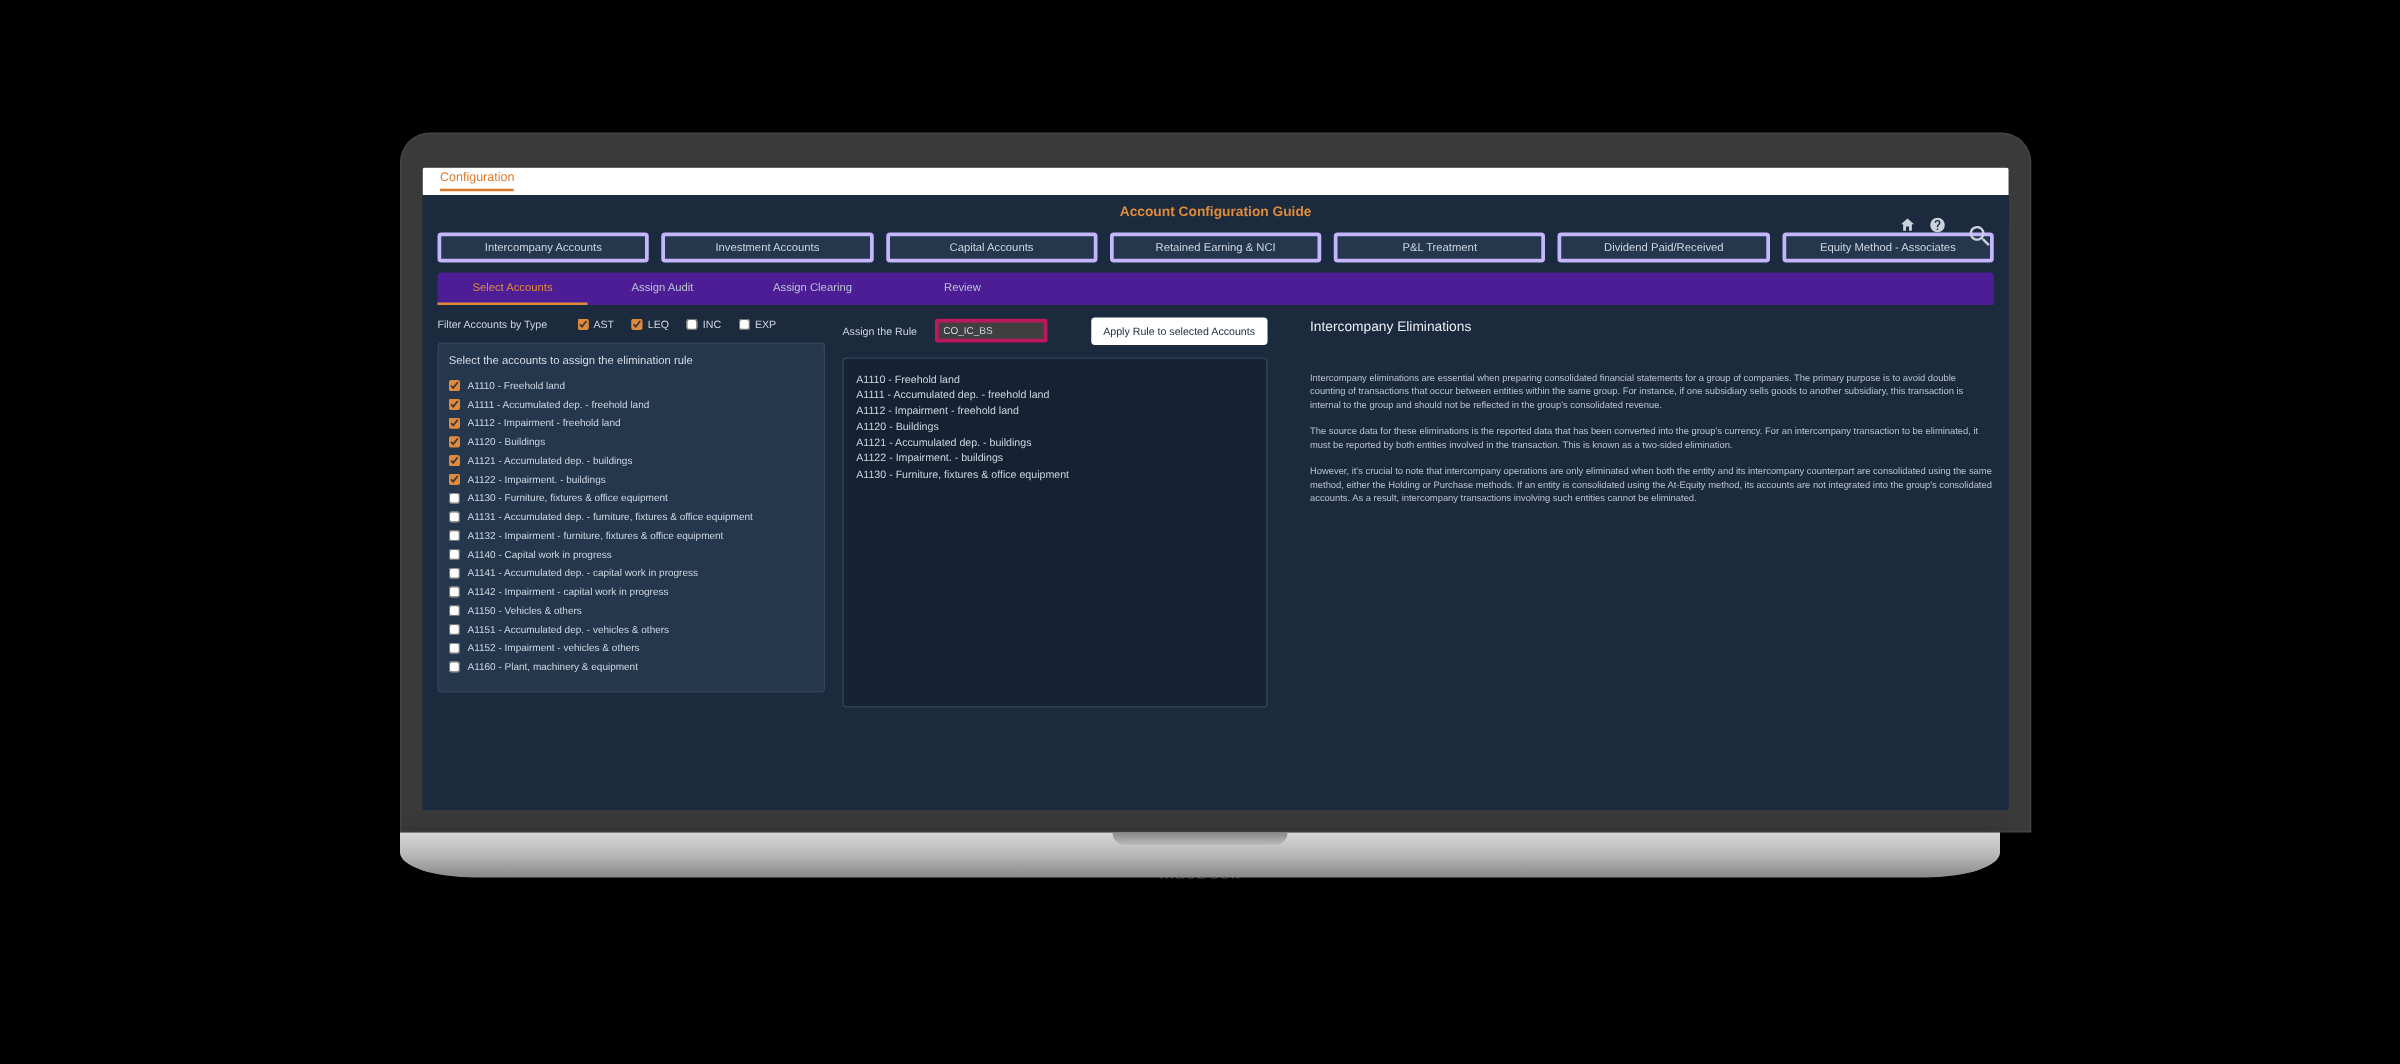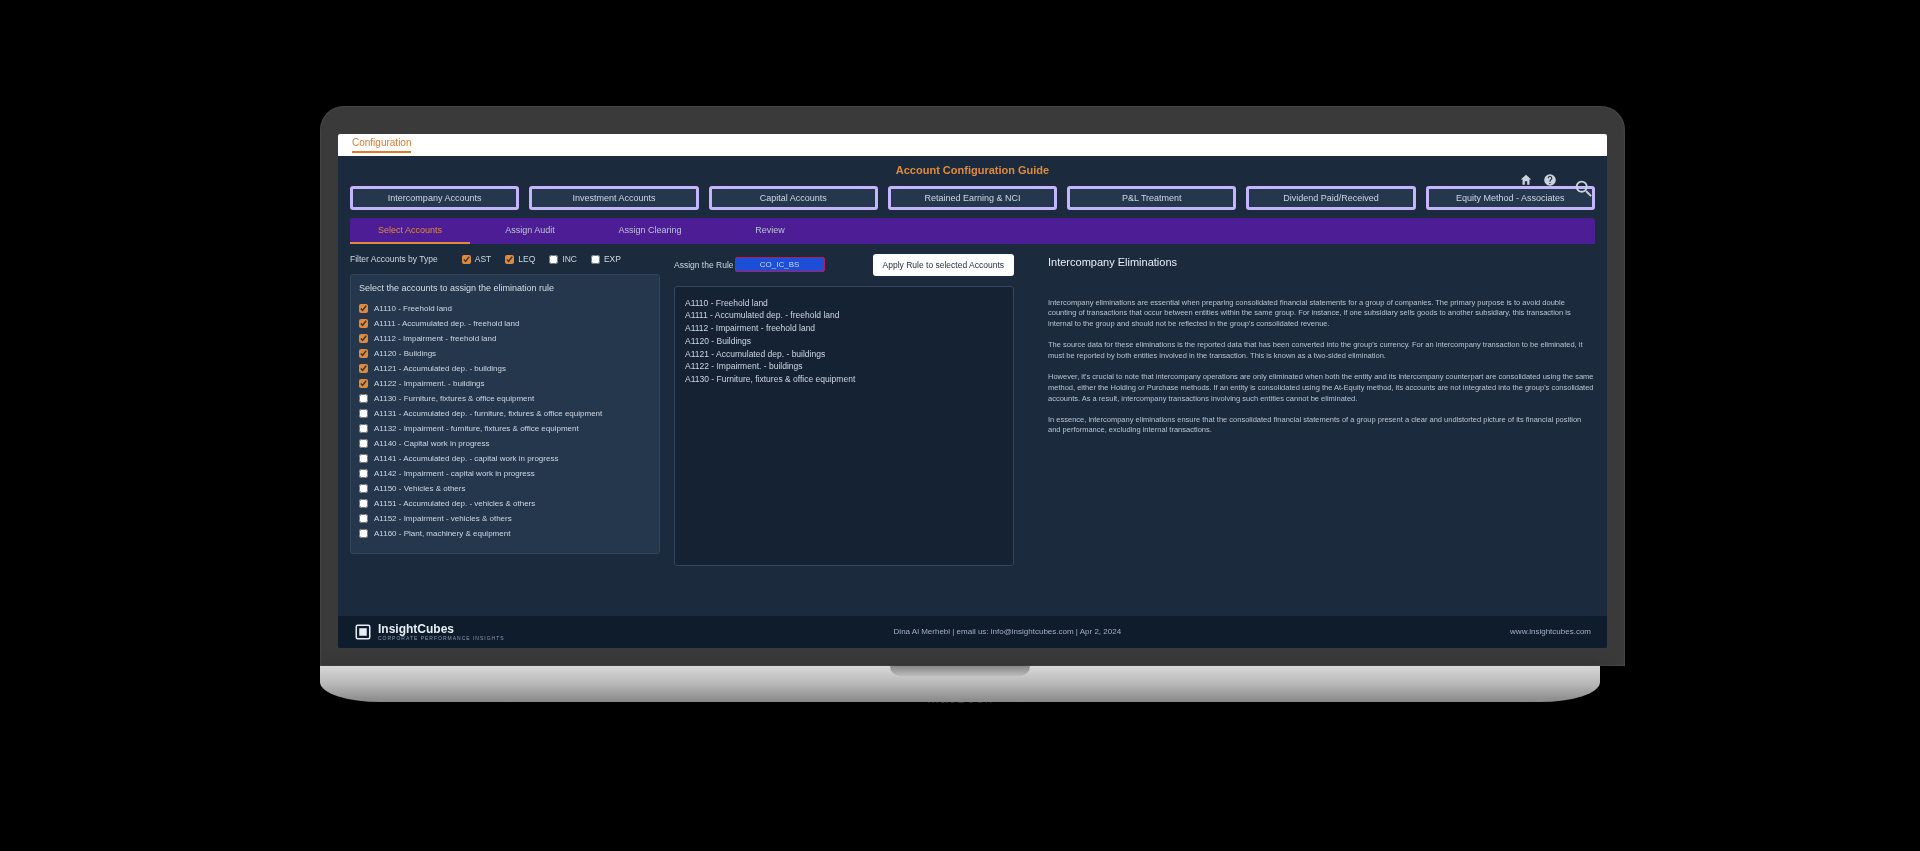--- a/index.html
+++ b/index.html
@@ -149,28 +149,28 @@
   .acct-list::-webkit-scrollbar-track { background:#1b2a3d;}
   .acct-item {
     display:flex; align-items:center; gap:6px;
     font-size:8px; color:#cdd7e2;
     padding:3px 0;
   }
   .acct-item input { width:9px; height:9px; accent-color:#e08a3c;}
 
   .center-col {}
   .assign-row {
-    display:flex; align-items:center; gap:1px;
+    display:flex; align-items:center; gap:14px;
     font-size:8.5px; color:#cdd7e2;
     margin-bottom:10px; height:22px;
   }
   .rule-input {
-    background:#1d4ed8; border:1px solid #be185d;
+    background:#404040; border:3px solid #be185d;
     color:#cdd7e2; font-size:8px; padding:2px 4px;
-    width:90px; border-radius:2px;text-align:center;
+    width:90px; border-radius:2px;
   }
   .apply-btn {
     margin-left:auto;
     background:#fff; color:#1b2a3d;
     font-size:8.5px; padding:6px 10px;
     border-radius:3px; border:none; cursor:pointer;
   }
   .selected-panel {
     background:#142233;
     border:1px solid #34465c;
@@ -363,37 +363,22 @@
               <div>A1130 - Furniture, fixtures &amp; office equipment</div>
             </div>
         </div>
 
         <div class="right-col">
           <div class="right-title">Intercompany Eliminations</div>
           <div class="right-body" id="info-body">
               <p>Intercompany eliminations are essential when preparing consolidated financial statements for a group of companies. The primary purpose is to avoid double counting of transactions that occur between entities within the same group. For instance, if one subsidiary sells goods to another subsidiary, this transaction is internal to the group and should not be reflected in the group's consolidated revenue.</p>
               <p>The source data for these eliminations is the reported data that has been converted into the group's currency. For an intercompany transaction to be eliminated, it must be reported by both entities involved in the transaction. This is known as a two-sided elimination.</p>
               <p>However, it's crucial to note that intercompany operations are only eliminated when both the entity and its intercompany counterpart are consolidated using the same method, either the Holding or Purchase methods. If an entity is consolidated using the At-Equity method, its accounts are not integrated into the group's consolidated accounts. As a result, intercompany transactions involving such entities cannot be eliminated.</p>
-              <p>In essence, intercompany eliminations ensure that the consolidated financial statements of a group present a clear and undistorted picture of its financial position and performance, excluding internal transactions.</p>
             </div>
         </div>
       </div>
 
-      <div class="footer">
-        <div class="logo">
-          <svg viewBox="0 0 24 24" fill="#e8eef6">
-              <rect x="3" y="3" width="18" height="18" rx="2" stroke="#e8eef6" stroke-width="2" fill="none"></rect>
-              <rect x="7" y="7" width="10" height="10" fill="#e8eef6"></rect>
-            </svg>
-          <div>
-            <div class="logo-text">InsightCubes</div>
-            <div class="logo-sub">CORPORATE PERFORMANCE INSIGHTS</div>
-          </div>
-        </div>
-        <div class="center">Dina Al Merhebi | email us: info@insightcubes.com | Apr 2, 2024</div>
-        <div class="right">www.insightcubes.com</div>
-      </div>
 
     </div>
   </div>
   <div class="macbook-label">MacBook</div>
   <div class="laptop-base"></div>
 </div>
 
 </body></html>

